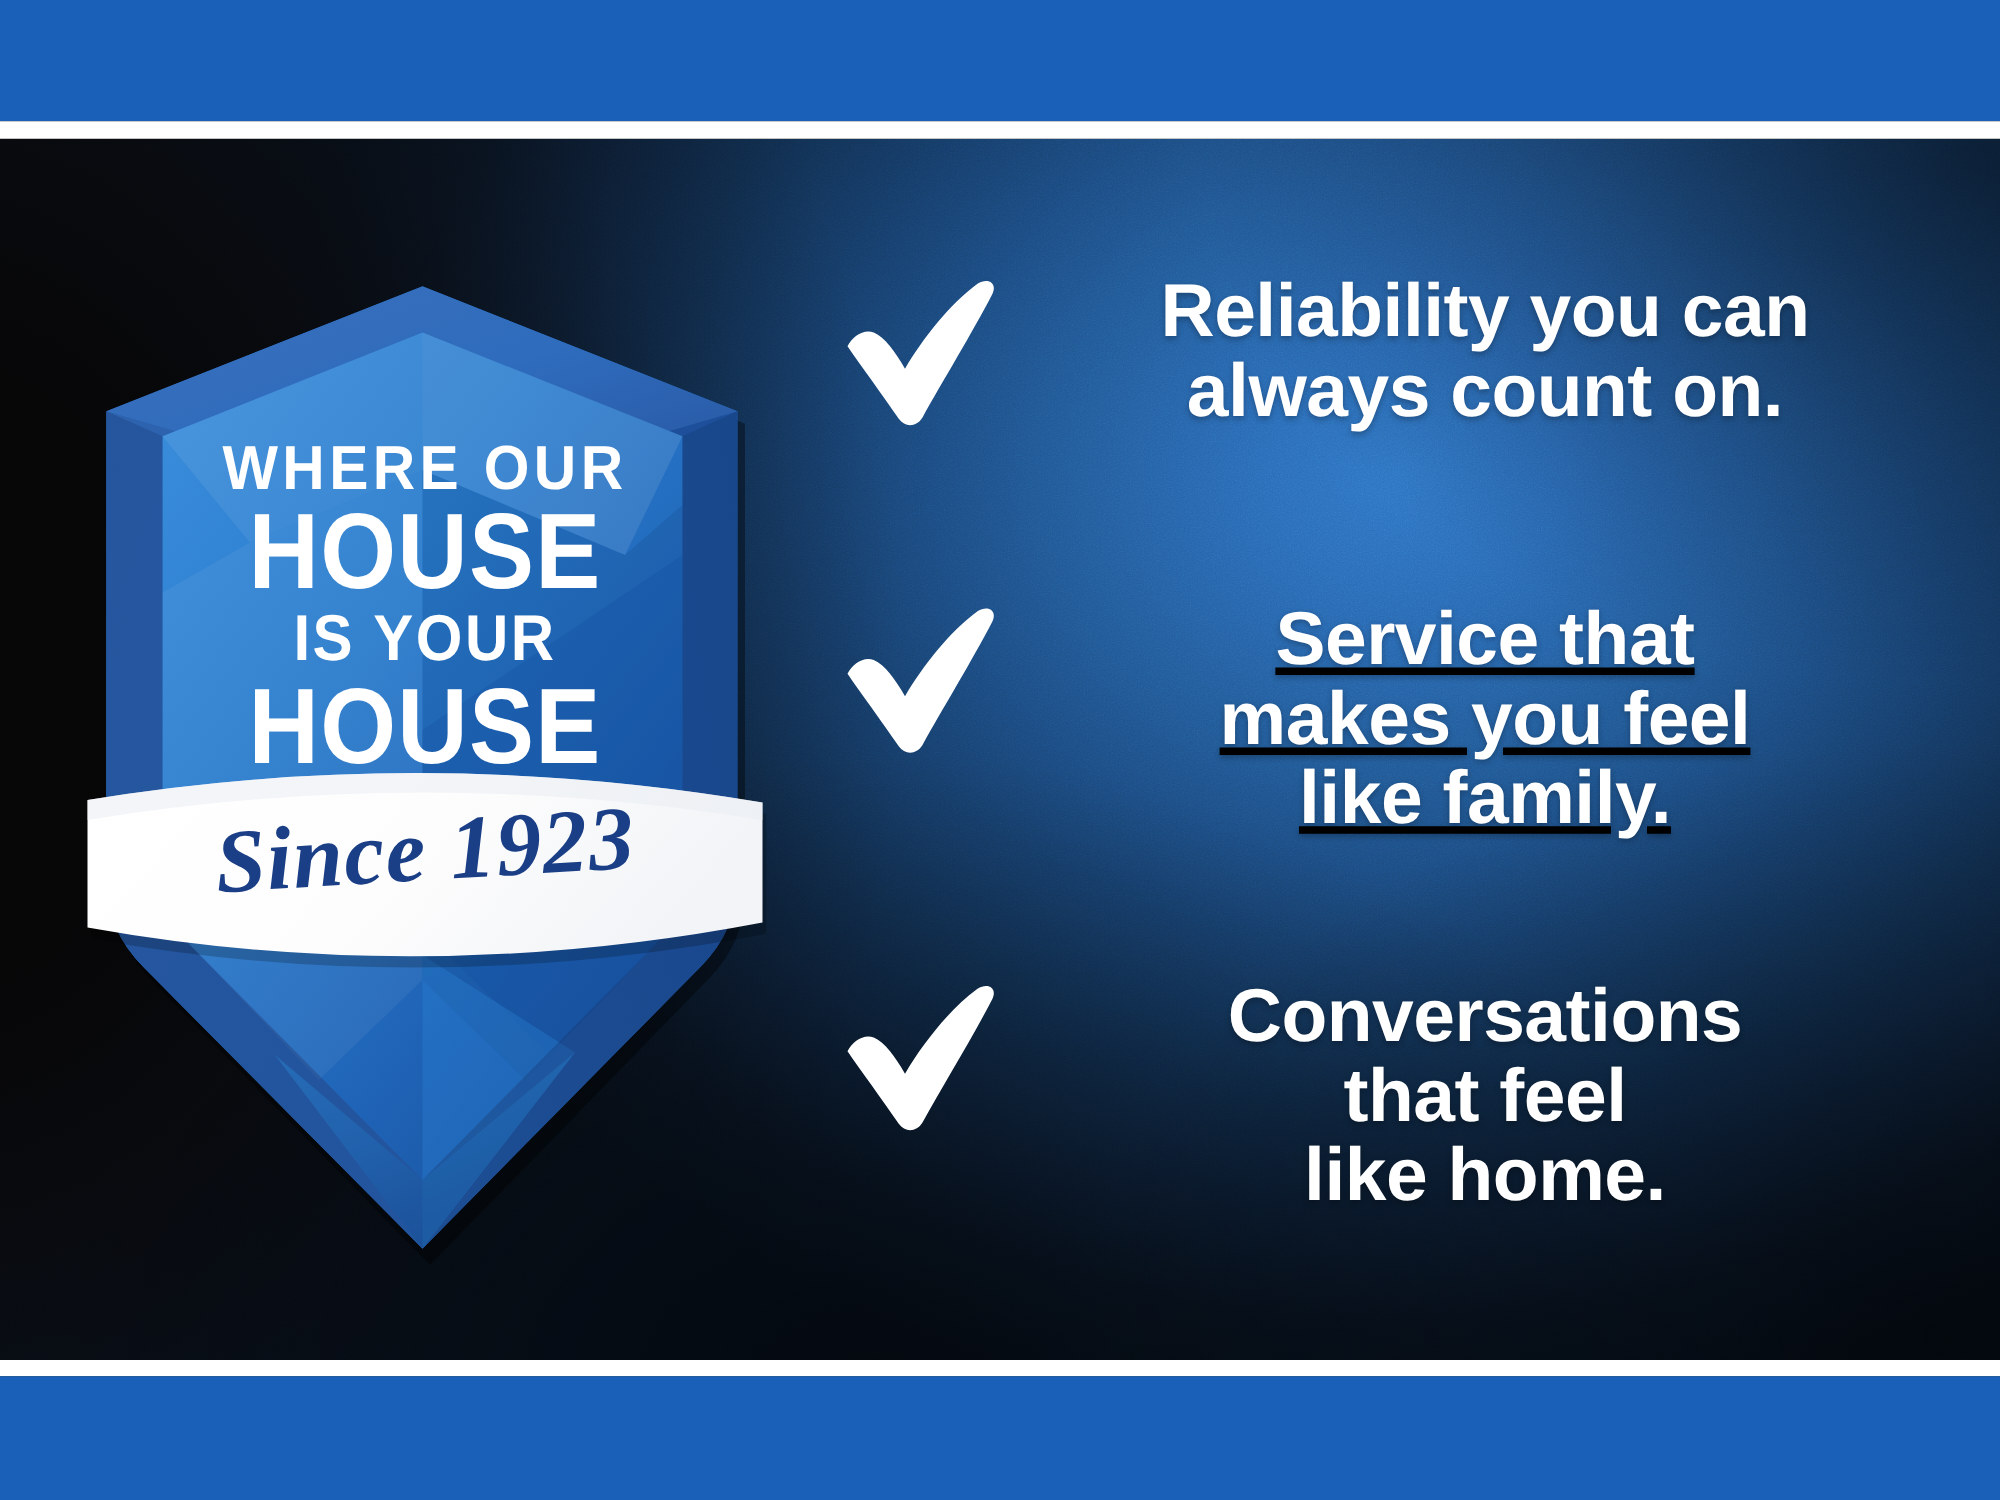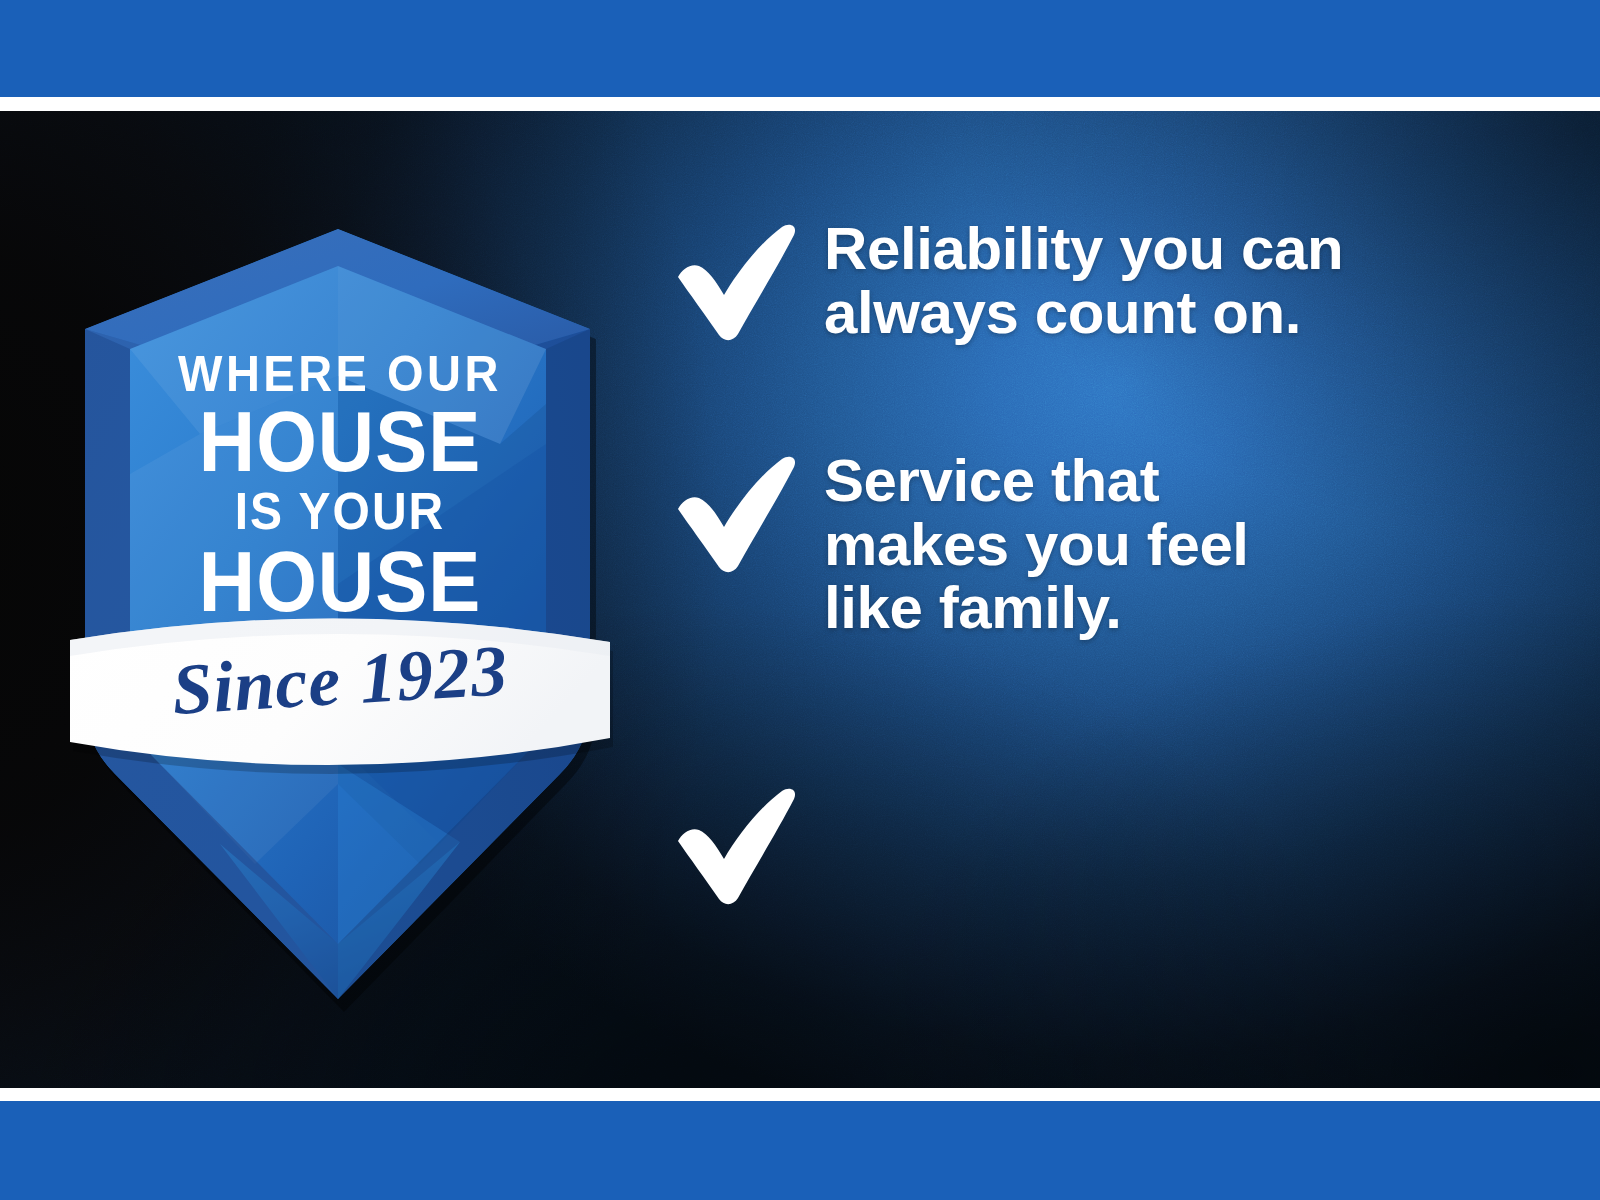--- a/index.html
+++ b/index.html
@@ -158,23 +158,24 @@
     top: 111px;
     width: 880px;
     height: 977px;
   }
   .benefit {
     position: absolute;
     left: 0;
     width: 880px;
     display: flex;
     align-items: flex-start;
+    text-align: center;
   }
   .b1 { top: 106px; }
-  .b2 { top: 338px; }
+  .b2 { top: 368px; text-decoration: underline; }
   .b3 { top: 670px; }
 
   .check {
     flex: 0 0 auto;
     width: 130px;
     height: 118px;
     margin-right: 22px;
     position: relative;
     top: 6px;
   }
@@ -333,20 +334,23 @@
 
     <div class="benefit b3">
       <div class="check">
         <svg viewBox="0 0 130 118" xmlns="http://www.w3.org/2000/svg">
           <path d="M6,54 C10,46 19,40 27,43 C36,47 44,58 52,72
                    C66,48 88,20 110,4 C118,-1 126,3 122,12
                    C106,43 82,82 66,111 C61,119 52,119 47,112
                    C34,93 17,70 6,54 Z" fill="#ffffff"></path>
         </svg>
       </div>
+      <div class="benefit-text">Conversations
+that feel
+like home.</div>
     </div>
 
   </div>
 
   <div class="bar-bottom-white"></div>
   <div class="bar-bottom"></div>
 
 </div>
 
 </body></html>

